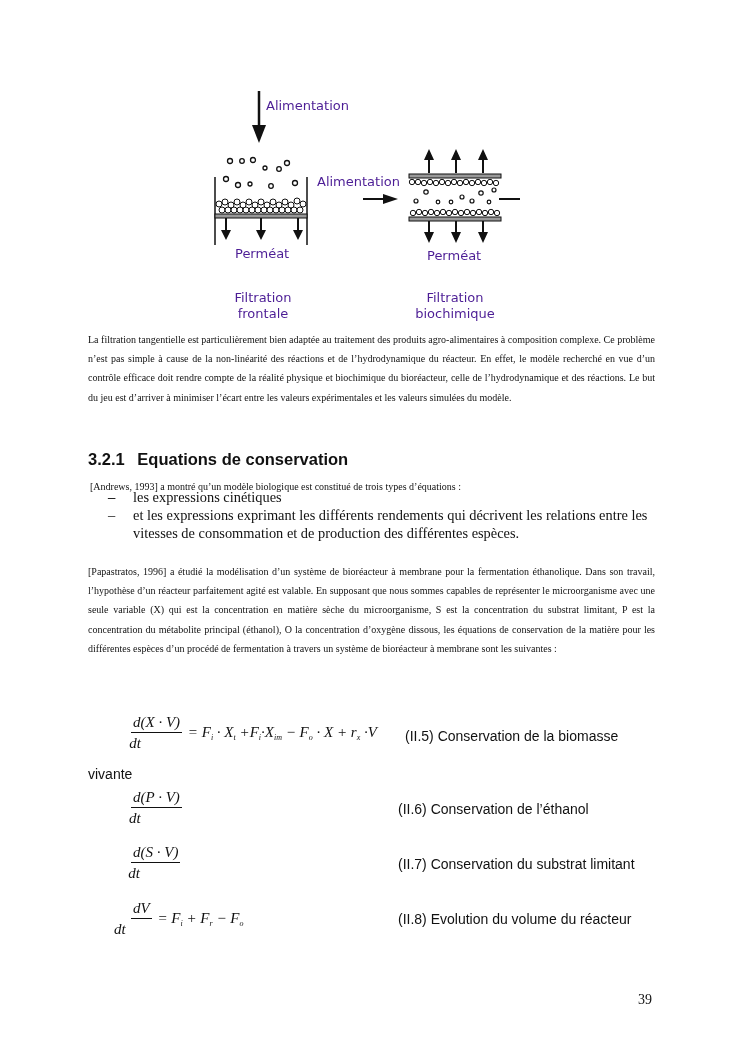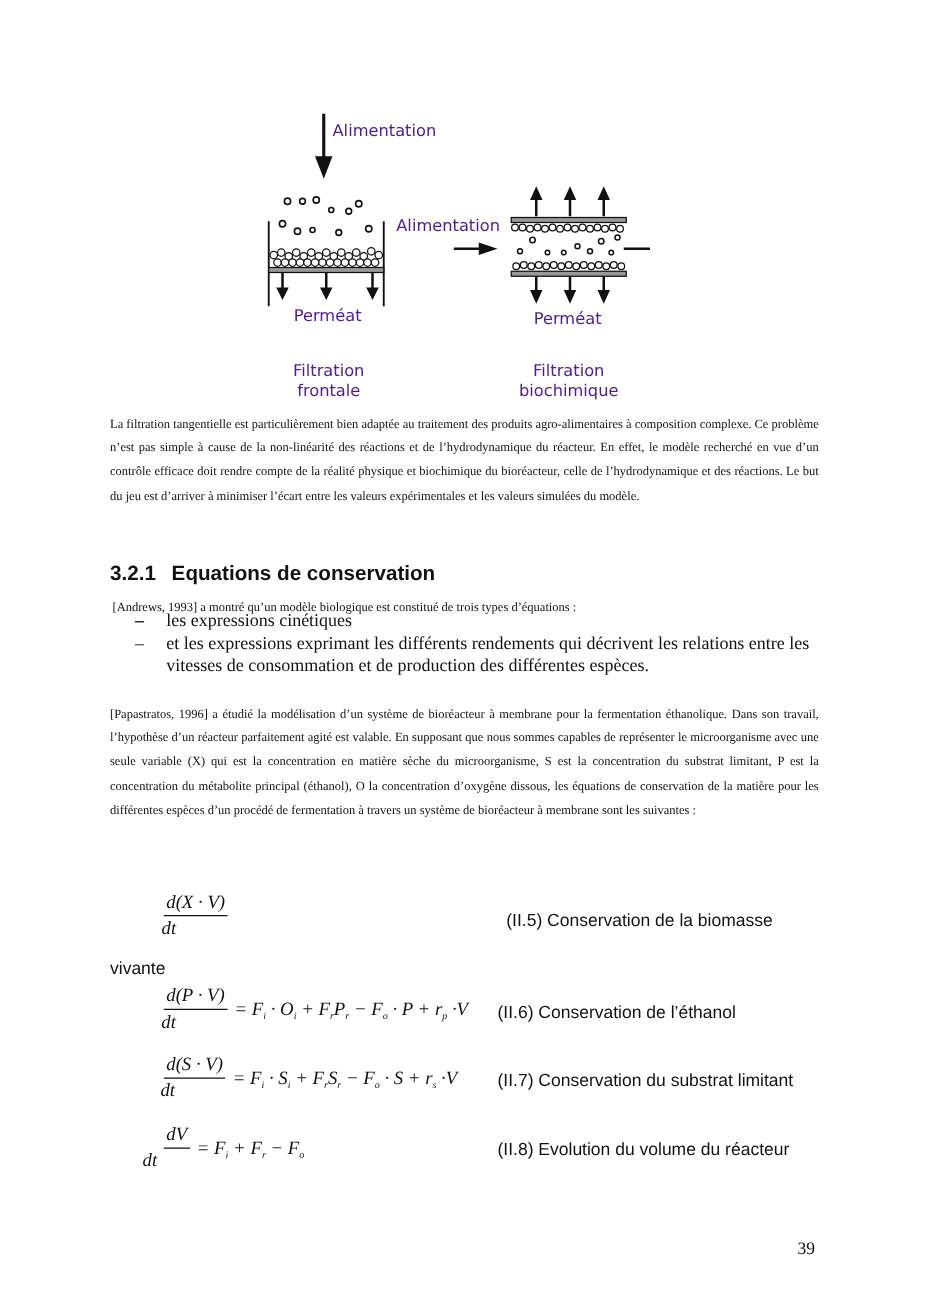--- a/index.html
+++ b/index.html
@@ -207,39 +207,38 @@
   </li>
 </ul>
 
 <p class="abs para" style="top:562px;">[Papastratos, 1996] a étudié la modélisation d’un système de bioréacteur à membrane pour la fermentation éthanolique. Dans son travail, l’hypothèse d’un réacteur parfaitement agité est valable. En supposant que nous sommes capables de représenter le microorganisme avec une seule variable (X) qui est la concentration en matière sèche du microorganisme, S est la concentration du substrat limitant, P est la concentration du métabolite principal (éthanol), O la concentration d’oxygène dissous, les équations de conservation de la matière pour les différentes espèces d’un procédé de fermentation à travers un système de bioréacteur à membrane sont les suivantes :</p>
 
 <div class="abs eq" style="top:714px;">
   <span class="frac">
     <span class="num-part">d(X · V)</span>
     <span class="den-part">dt</span>
   </span>
+  <span class="rhs">= F<sub>i</sub> · X<sub>t</sub> +F<sub>i</sub>·X<sub>im</sub> − F<sub>o</sub> · X + r<sub>x</sub> ·V</span>
 </div>
 <span class="abs eq-label" style="left:405px; top:728px;">(II.5)  Conservation de la biomasse</span>
 <span class="abs eq-label" style="left:88px; top:766px;">vivante</span>
 
 <div class="abs eq" style="top:789px;">
   <span class="frac">
     <span class="num-part">d(P · V)</span>
     <span class="den-part">dt</span>
   </span>
-  <span class="rhs">= F<sub>i</sub> · O<sub>i</sub> + F<sub>r</sub>P<sub>r</sub> − F<sub>o</sub> · P + r<sub>p</sub> ·V</span>
 </div>
 <span class="abs eq-label" style="left:398px; top:801px;">(II.6) Conservation de l’éthanol</span>
 
 <div class="abs eq" style="top:844px;">
   <span class="frac">
     <span class="num-part">d(S · V)</span>
     <span class="den-part">dt</span>
   </span>
-  <span class="rhs">= F<sub>i</sub> · S<sub>i</sub> + F<sub>r</sub>S<sub>r</sub> − F<sub>o</sub> · S + r<sub>s</sub> ·V</span>
 </div>
 <span class="abs eq-label" style="left:398px; top:856px;">(II.7) Conservation du substrat limitant</span>
 
 <div class="abs eq" style="top:900px;">
   <span class="frac">
     <span class="num-part">dV</span>
     <span class="den-part">dt</span>
   </span>
   <span class="rhs">= F<sub>i</sub> + F<sub>r</sub> − F<sub>o</sub></span>
 </div>

